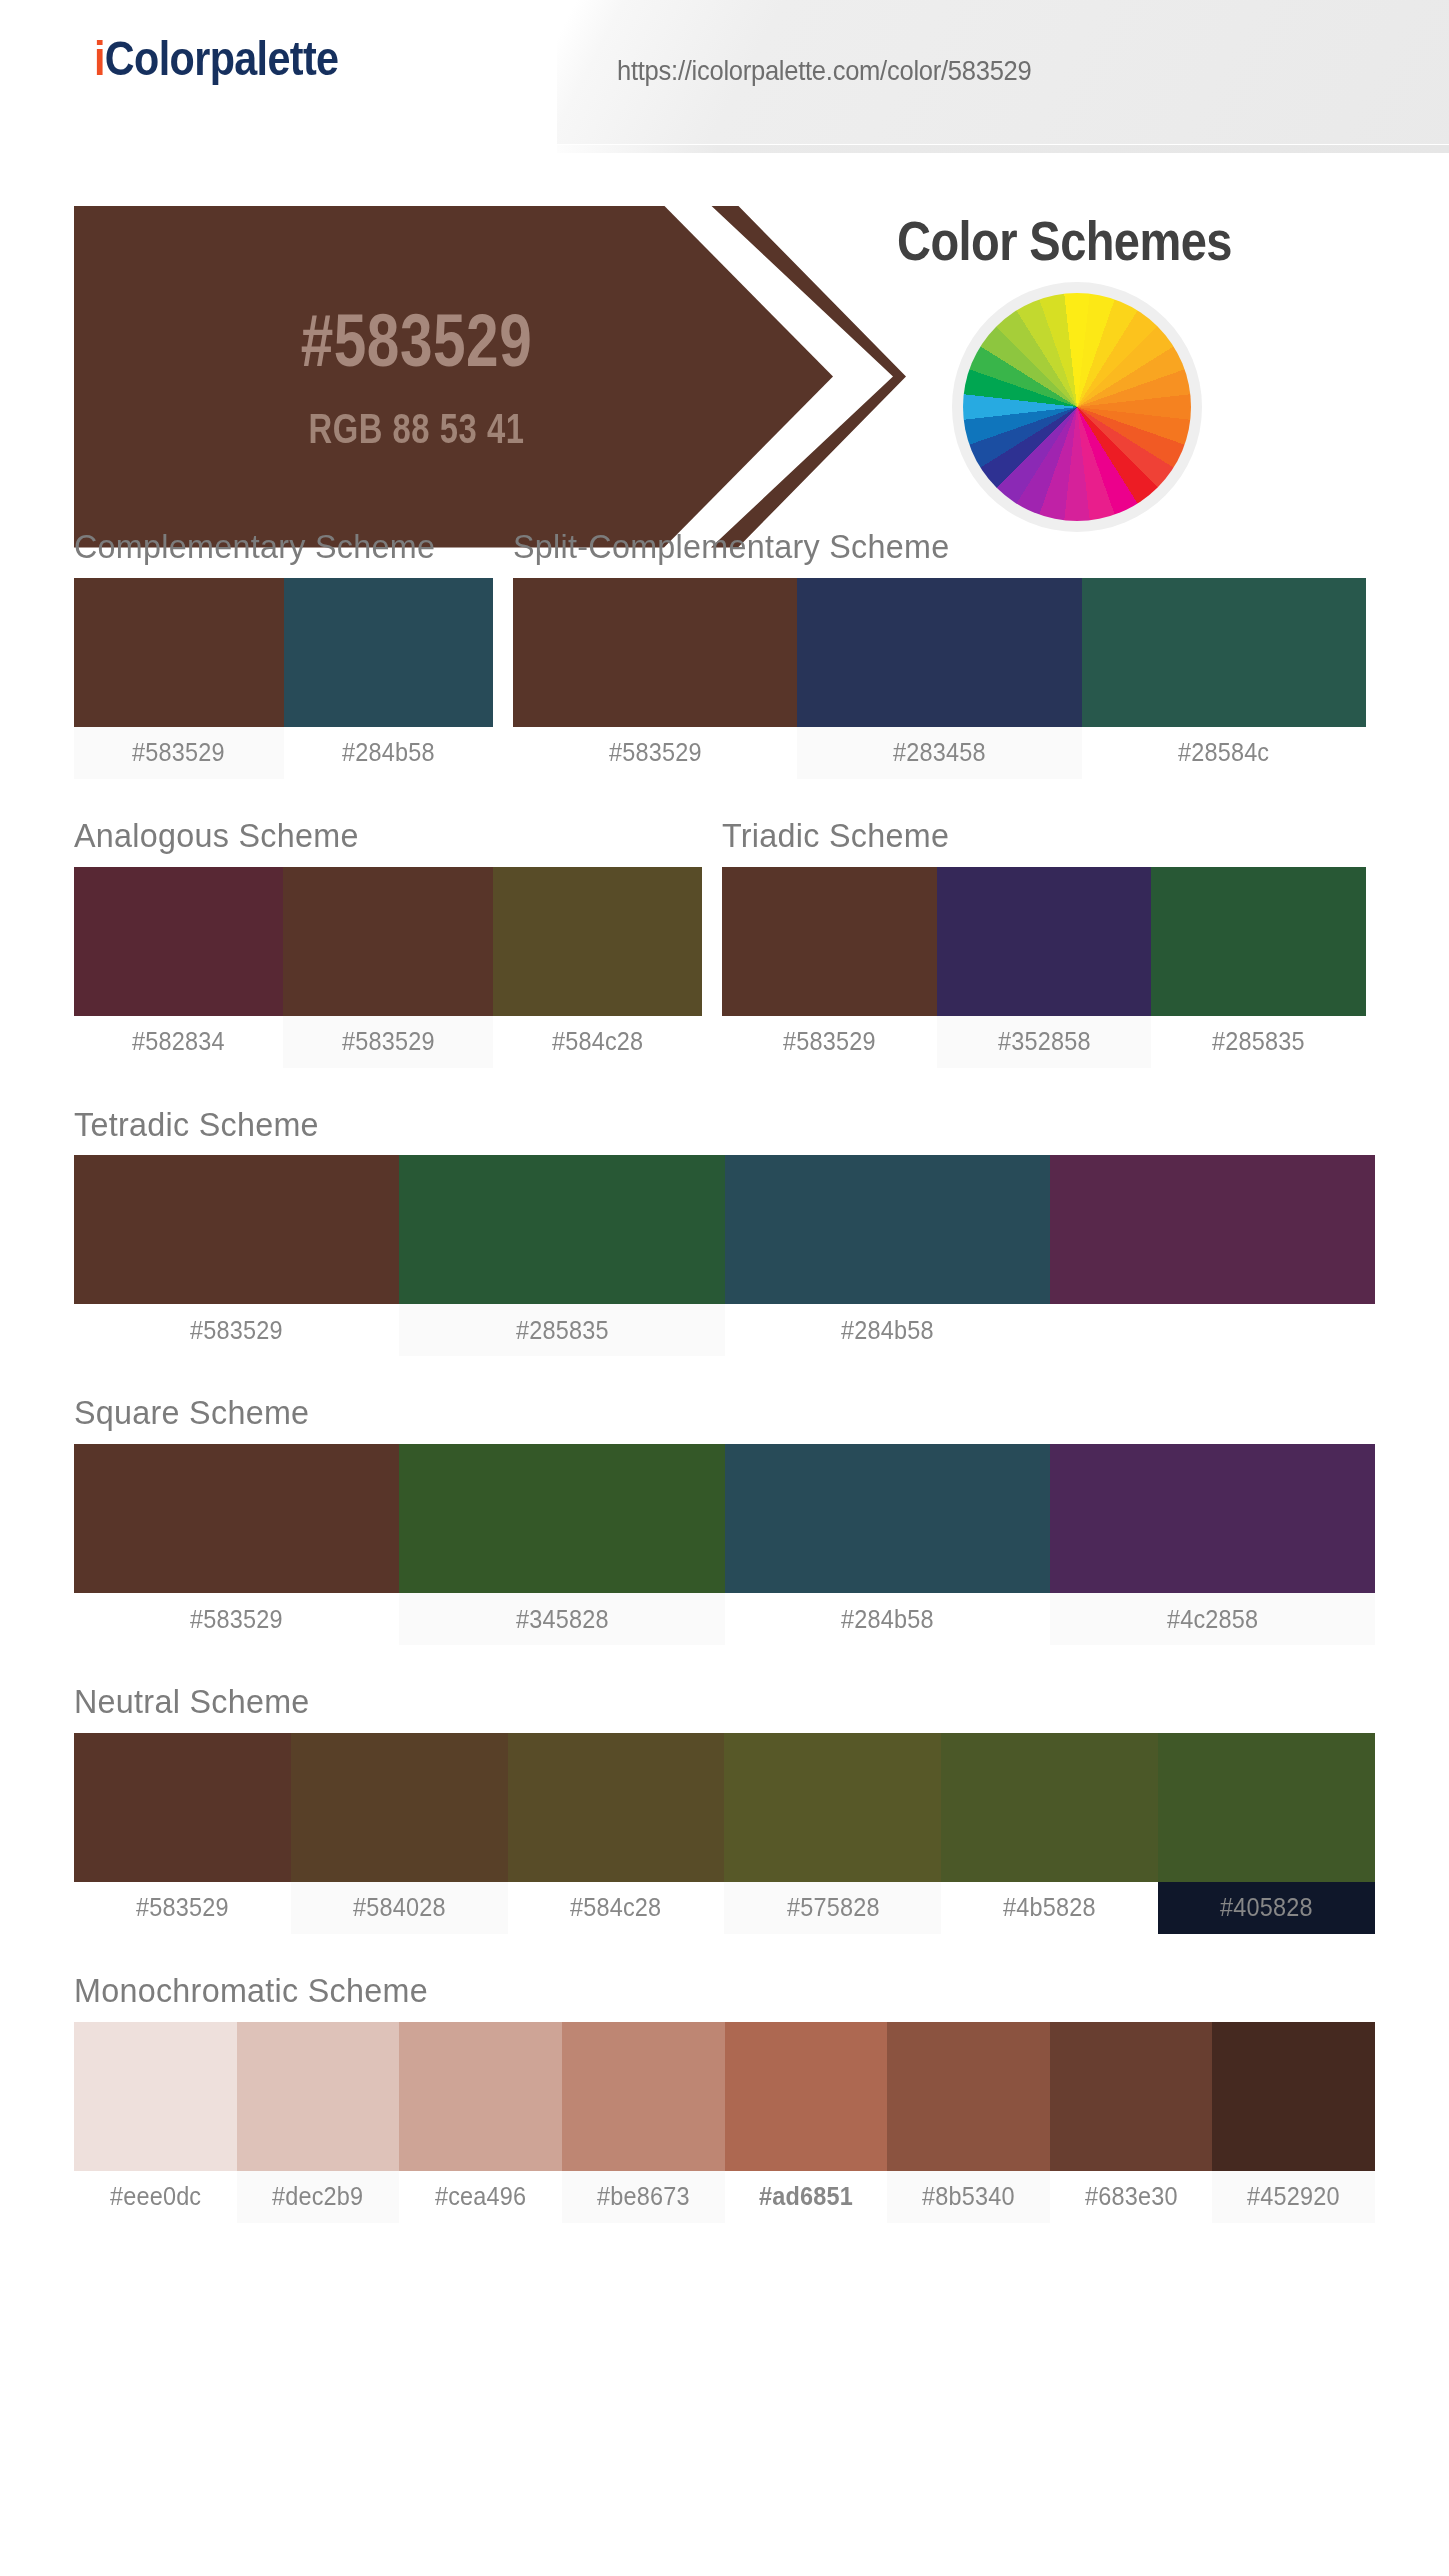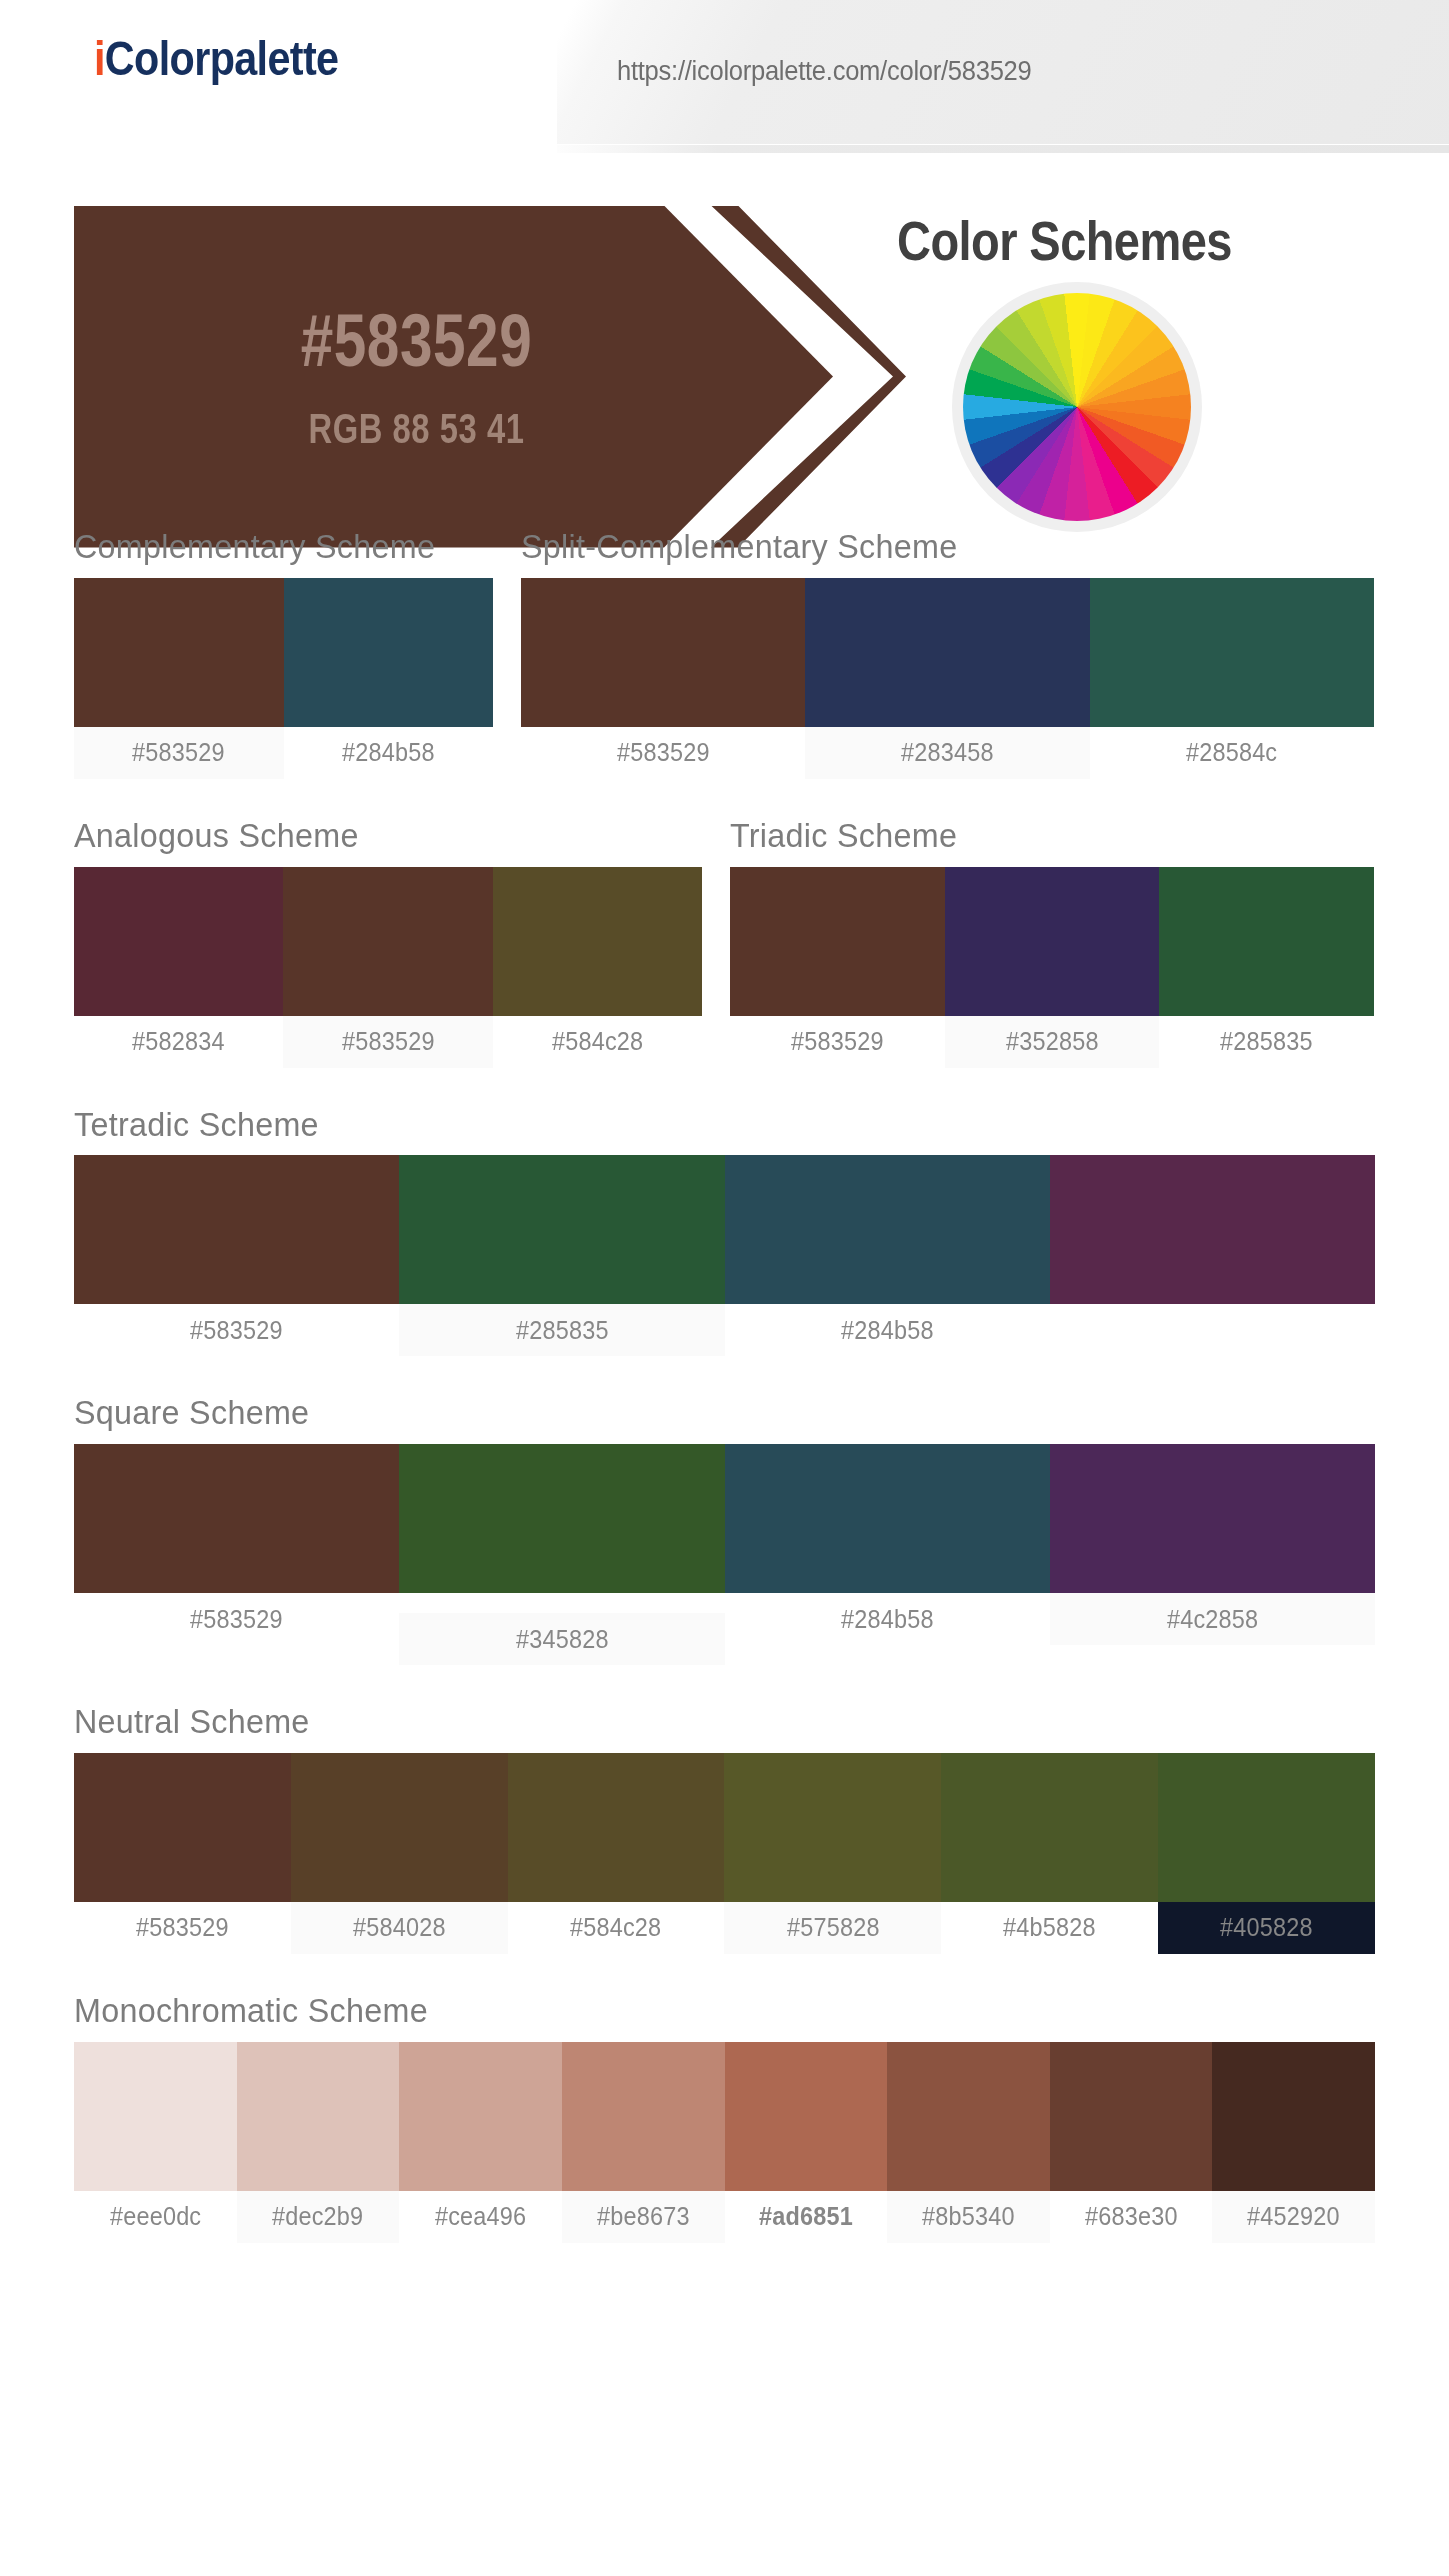--- a/index.html
+++ b/index.html
@@ -140,21 +140,21 @@
   }
   .wheel {
     width:100%; height:100%;
     border-radius:50%;
     background:#fff;
     overflow:hidden;
   }
 
   
   .content { position:relative; width:1449px; padding:0 74px; }
-  .row { display:flex; gap:28px; }
+  .row { display:flex; gap:20px; }
 
   .scheme { position:relative; }
   .scheme-title {
     font-family:"Liberation Sans Narrow","Liberation Sans", sans-serif;
     font-weight:300;
     font-size:34px;
     color:#7c7c7c;
     letter-spacing:0.3px;
     line-height:1;
     margin-bottom:14.8px;
@@ -326,21 +326,21 @@
         <div class="swatches">
           <div class="swatch" style="background: rgb(88, 53, 41); width: 25%;"></div>
           <div class="swatch" style="background: rgb(52, 88, 40); width: 25%;"></div>
           <div class="swatch" style="background: rgb(40, 75, 88); width: 25%;"></div>
           <div class="swatch" style="background: rgb(76, 40, 88); width: 25%;"></div>
         </div>
         <div class="labels">
           <div class="label" style="width: 25%; background: rgb(255, 255, 255);">
             <span>#583529</span>
           </div>
-          <div class="label" style="width: 25%; background: rgb(250, 250, 250); margin-top: 20px;">
+          <div class="label" style="width: 25%; background: rgb(250, 250, 250);">
             <span>#345828</span>
           </div>
           <div class="label" style="width: 25%; background: rgb(255, 255, 255);">
             <span>#284b58</span>
           </div>
           <div class="label" style="width: 25%; background: rgb(250, 250, 250);">
             <span>#4c2858</span>
           </div>
         </div>
       </div>

